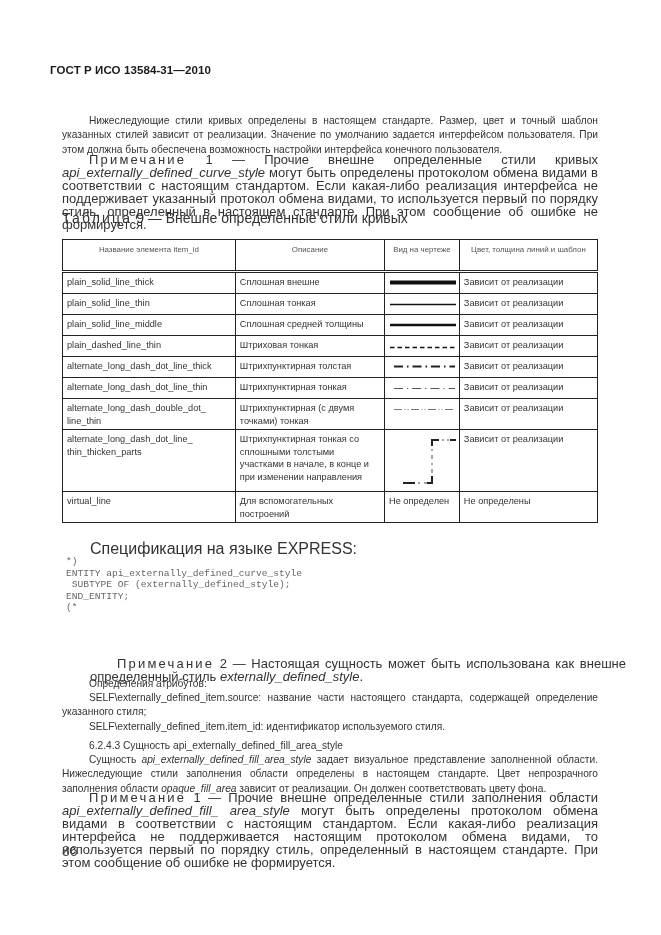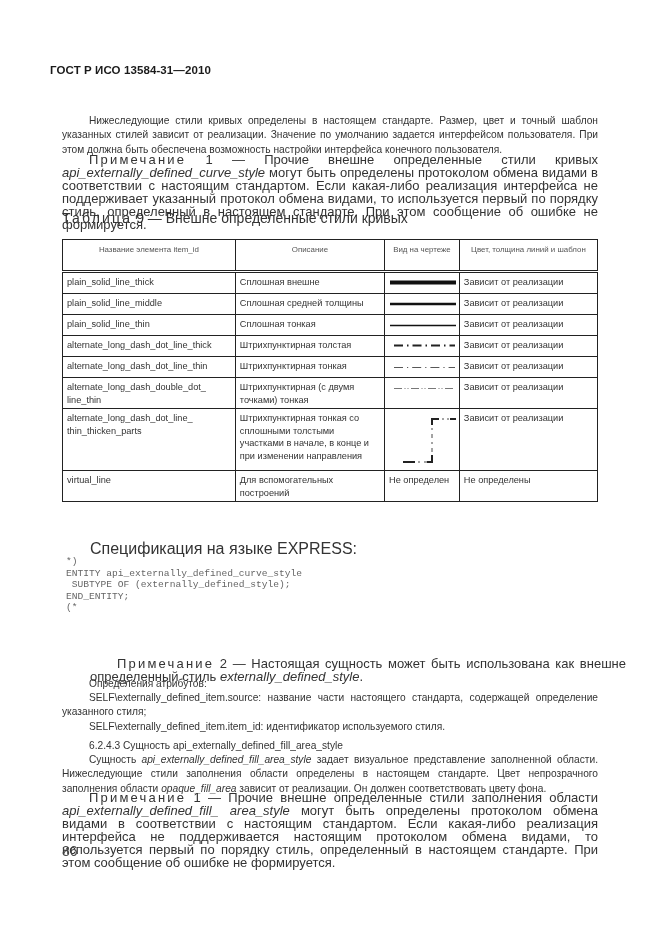--- a/index.html
+++ b/index.html
@@ -87,38 +87,50 @@
       <td>
           <span class="sample">
             <svg width="68" height="13">
               <line x1="1" y1="6.5" x2="67" y2="6.5" stroke="#111" stroke-width="4"></line>
             </svg>
           </span>
         </td>
       <td>Зависит от реализации</td>
     </tr>
     <tr>
+      <td>plain_solid_line_thin</td>
+      <td>Сплошная тонкая</td>
+      <td>
+          <span class="sample">
+            <svg width="68" height="13">
+              <line x1="1" y1="7.5" x2="67" y2="7.5" stroke="#111" stroke-width="1.6"></line>
+            </svg>
+          </span>
+        </td>
+      <td>Зависит от реализации</td>
+    </tr>
+    <tr>
       <td>plain_solid_line_middle</td>
       <td>Сплошная средней толщины</td>
       <td>
           <span class="sample">
             <svg width="68" height="13">
               <line x1="1" y1="7" x2="67" y2="7" stroke="#111" stroke-width="2.6"></line>
             </svg>
           </span>
         </td>
       <td>Зависит от реализации</td>
     </tr>
     <tr>
-      <td>plain_solid_line_thin</td>
-      <td>Сплошная тонкая</td>
-      <td>
-          <span class="sample">
-            <svg width="68" height="13">
-              <line x1="1" y1="7.5" x2="67" y2="7.5" stroke="#111" stroke-width="1.6"></line>
+      <td>plain_dashed_line_thin</td>
+      <td>Штриховая тонкая</td>
+      <td>
+          <span class="sample">
+            <svg width="68" height="13">
+              <line x1="1" y1="8.5" x2="67" y2="8.5" stroke="#111" stroke-width="1.6" stroke-dasharray="4.5,3"></line>
             </svg>
           </span>
         </td>
       <td>Зависит от реализации</td>
     </tr>
     <tr>
       <td>alternate_long_dash_dot_line_thick</td>
       <td>Штрихпунктирная толстая</td>
       <td>
           <span class="sample">

